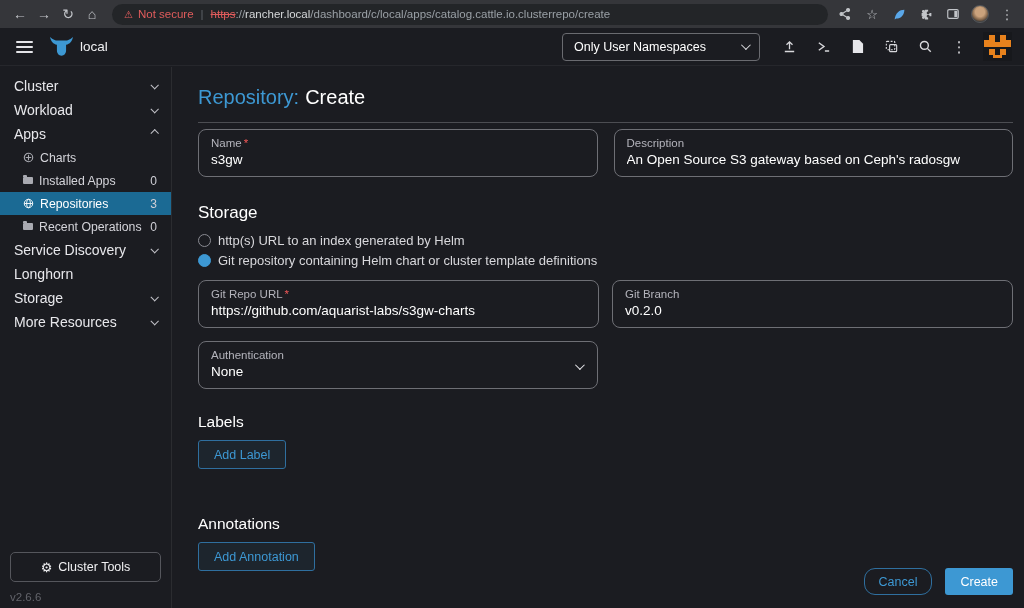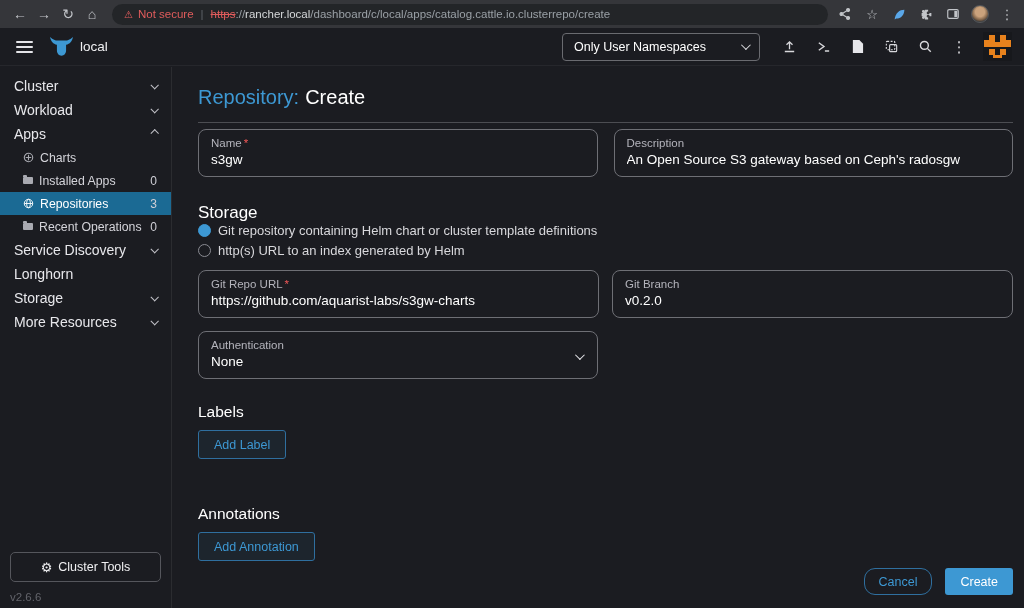--- a/index.html
+++ b/index.html
@@ -280,27 +280,27 @@
       <div class="lbl"><span>Name</span><span class="req">*</span></div>
       <div class="val">s3gw</div>
     </div>
     <div class="field">
       <div class="lbl">Description</div>
       <div class="val">An Open Source S3 gateway based on Ceph's radosgw</div>
     </div>
   </div>
 
   <h2 class="section-title">Storage</h2>
+  <div class="radio-row first">
+    <span class="radio"></span>
+    <span>http(s) URL to an index generated by Helm</span>
+  </div>
   <div class="radio-row">
     <span class="radio on"></span>
     <span>Git repository containing Helm chart or cluster template definitions</span>
-  </div>
-  <div class="radio-row first">
-    <span class="radio"></span>
-    <span>http(s) URL to an index generated by Helm</span>
   </div>
 
   <div class="grid2 mt12">
     <div class="field">
       <div class="lbl"><span>Git Repo URL</span><span class="req">*</span></div>
       <div class="val">https://github.com/aquarist-labs/s3gw-charts</div>
     </div>
     <div class="field">
       <div class="lbl">Git Branch</div>
       <div class="val">v0.2.0</div>

